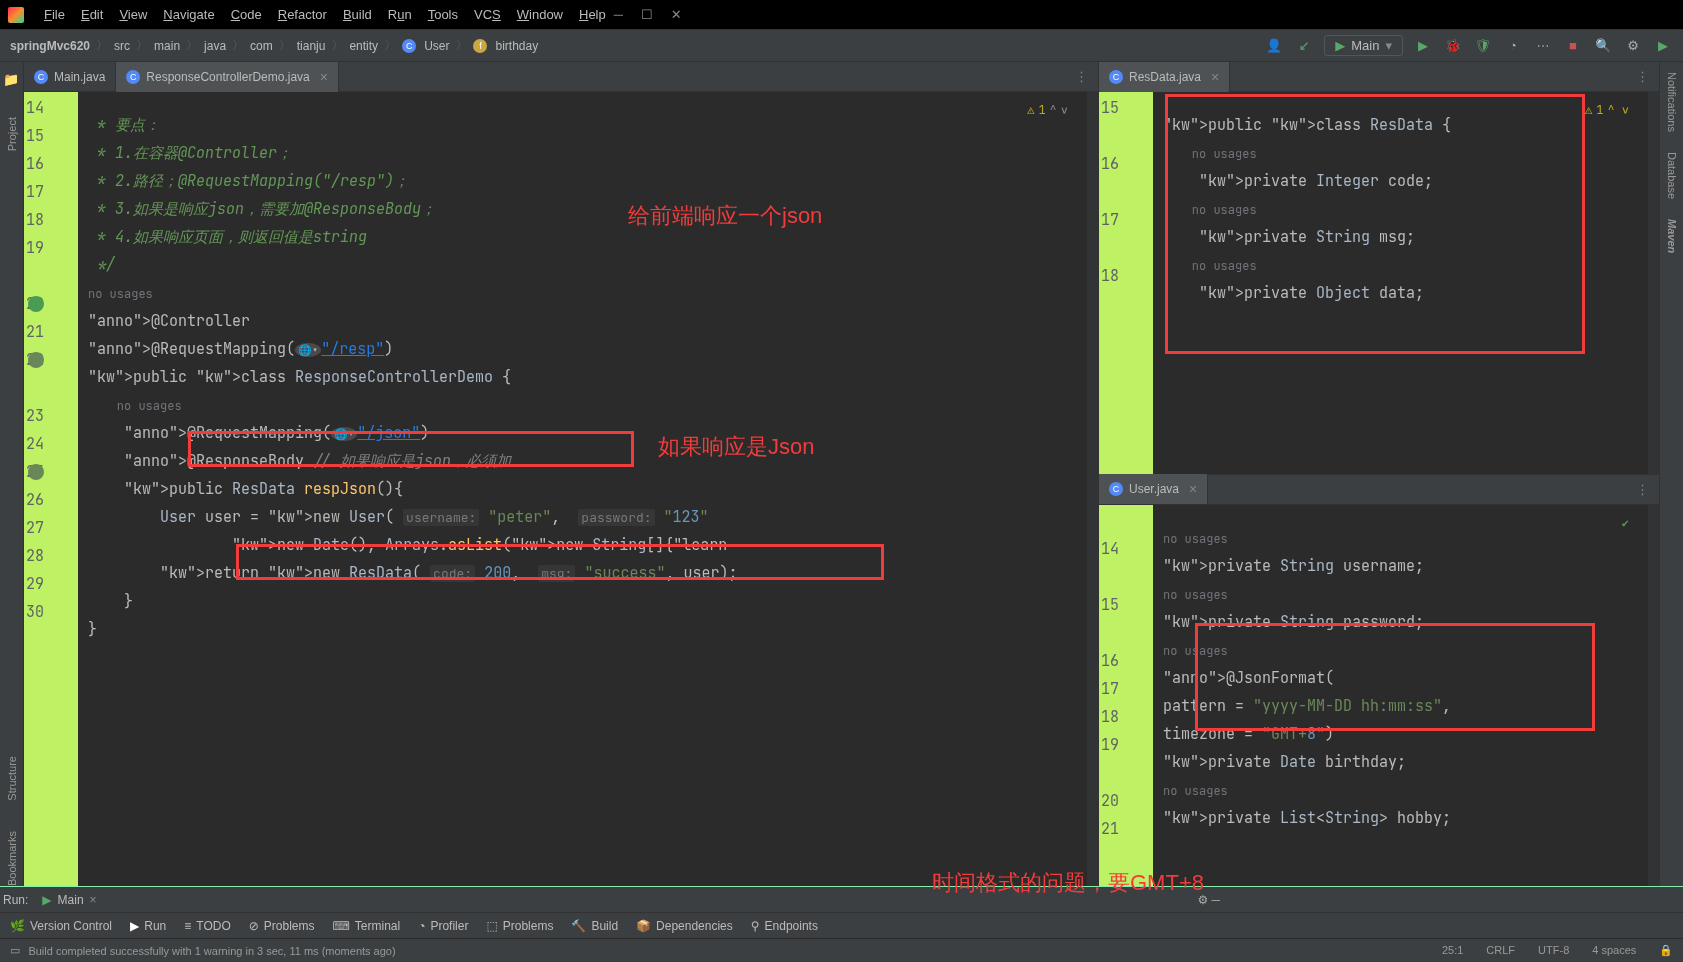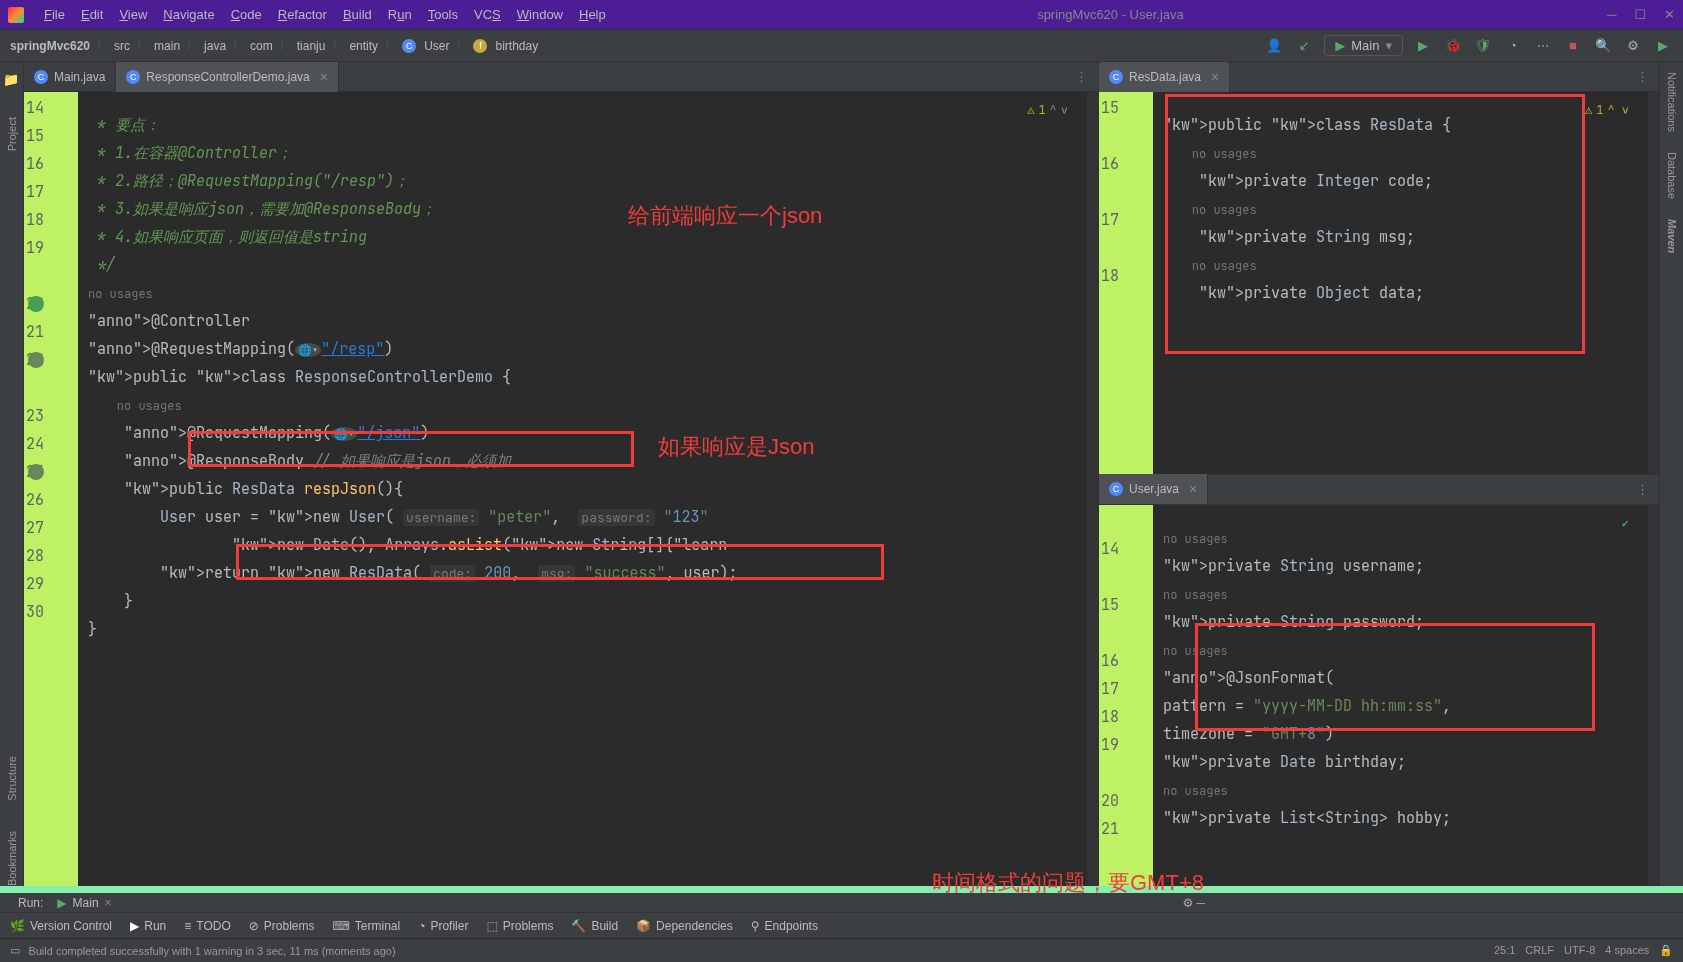--- a/index.html
+++ b/index.html
@@ -7,21 +7,21 @@
   font-family: "Segoe UI", Arial, sans-serif;
   background: #2b2b2b;
   color: #bbbbbb;
   font-size: 13px;
   overflow: hidden;
   width: 1683px;
   height: 962px;
 }
 .titlebar {
   height: 30px;
-  background: #4c1d95;
+  background: #000000;
   display: flex;
   align-items: center;
   padding: 0 8px;
   border-bottom: 1px solid #323232;
 }
 .titlebar .logo {
   width: 16px; height: 16px;
   background: linear-gradient(135deg, #fe2f57, #fd8c2f, #1ddf93);
   border-radius: 2px;
   margin-right: 12px;
@@ -110,24 +110,24 @@
 .param-hint { color: #787878; background:#363636; padding:0 3px; border-radius:2px; font-size:13px;}
 .num { color: #6897bb; }
 .hl-link { color:#287bde; text-decoration:underline;}
 .no-usages { color: #72737a; font-size: 12px; font-style:normal;}
 .warning-badge { position:absolute; top:4px; right:30px; color:#bba921; font-size:12px; display:flex; align-items:center; gap:4px;}
 .redbox { position:absolute; border:3px solid #f23c3c; pointer-events:none; z-index:5;}
 .redtext { position:absolute; color:#f23c3c; font-size:22px; font-weight:500; pointer-events:none; z-index:6; font-family:"Microsoft YaHei","Segoe UI",sans-serif;}
 .run-panel {
   height: 26px;
   background: #3c3f41;
-  border-top: 7px solid #86efac;
-  display: flex;
-  align-items: center;
-  padding: 0 18px;
+  border-top: 1px solid #86efac;
+  display: flex;
+  align-items: center;
+  padding: 0 3px;
   font-size: 12px;
   gap: 14px;
 }
 .run-panel .runtab { display:flex; align-items:center; gap:6px;}
 .run-panel .tri { color:#59a869;}
 .run-panel .gear { margin-left:auto; padding-right:460px; color:#aaa;}
 .bottom-bar {
   height: 26px;
   background: #3c3f41;
   border-top: 1px solid #323232;
@@ -142,21 +142,21 @@
   height: 24px;
   background: #3c3f41;
   border-top: 1px solid #2a2a2a;
   display: flex;
   align-items: center;
   padding: 0 10px;
   font-size: 11px;
   color: #999;
 }
 .status-bar .msg { flex:1; }
-.status-bar .right { display:flex; gap:10px;margin-left:16px;}
+.status-bar .right { display:flex; gap:23px;margin-left:16px;}
 .split-right { display:flex; flex-direction:column; width: 560px;}
 .split-right .editor-pane { border-right:none; }
 .marker-stripe { width:12px; background:#313335; border-left:1px solid #2a2a2a;}
 </style>
 </head>
 <body>
 
 <div class="titlebar">
   <div class="logo"></div>
   <div class="menu-item"><u>F</u>ile</div>
@@ -164,21 +164,20 @@
   <div class="menu-item"><u>V</u>iew</div>
   <div class="menu-item"><u>N</u>avigate</div>
   <div class="menu-item"><u>C</u>ode</div>
   <div class="menu-item"><u>R</u>efactor</div>
   <div class="menu-item"><u>B</u>uild</div>
   <div class="menu-item">R<u>u</u>n</div>
   <div class="menu-item"><u>T</u>ools</div>
   <div class="menu-item">VC<u>S</u></div>
   <div class="menu-item"><u>W</u>indow</div>
   <div class="menu-item"><u>H</u>elp</div>
-  <div class="title">springMvc620 - User.java</div>
   <div class="win-controls">
     <span>─</span>
     <span>☐</span>
     <span>✕</span>
   </div>
 </div>
 
 <div class="navbar">
   <div class="breadcrumb">
     <span class="crumb" style="font-weight:600">springMvc620</span>

